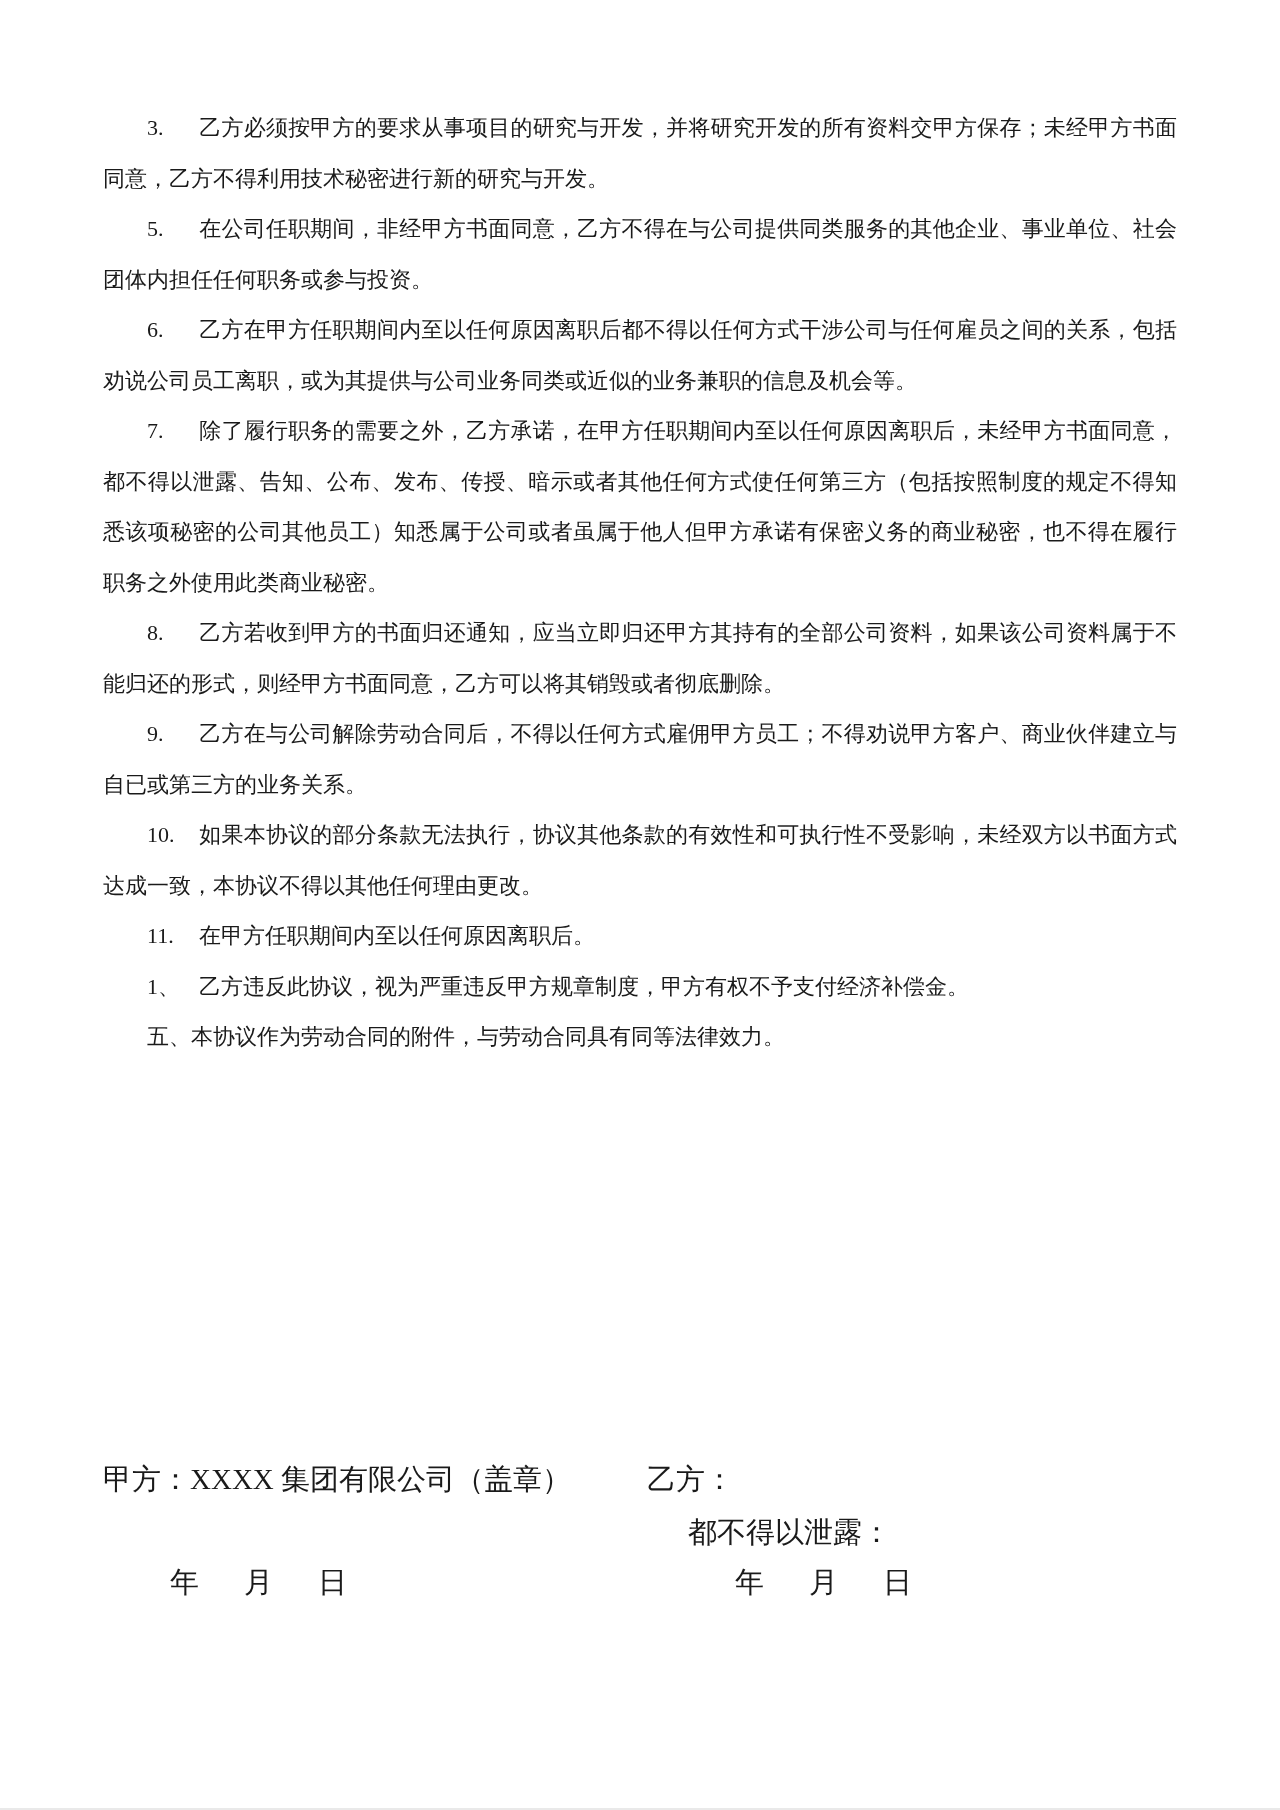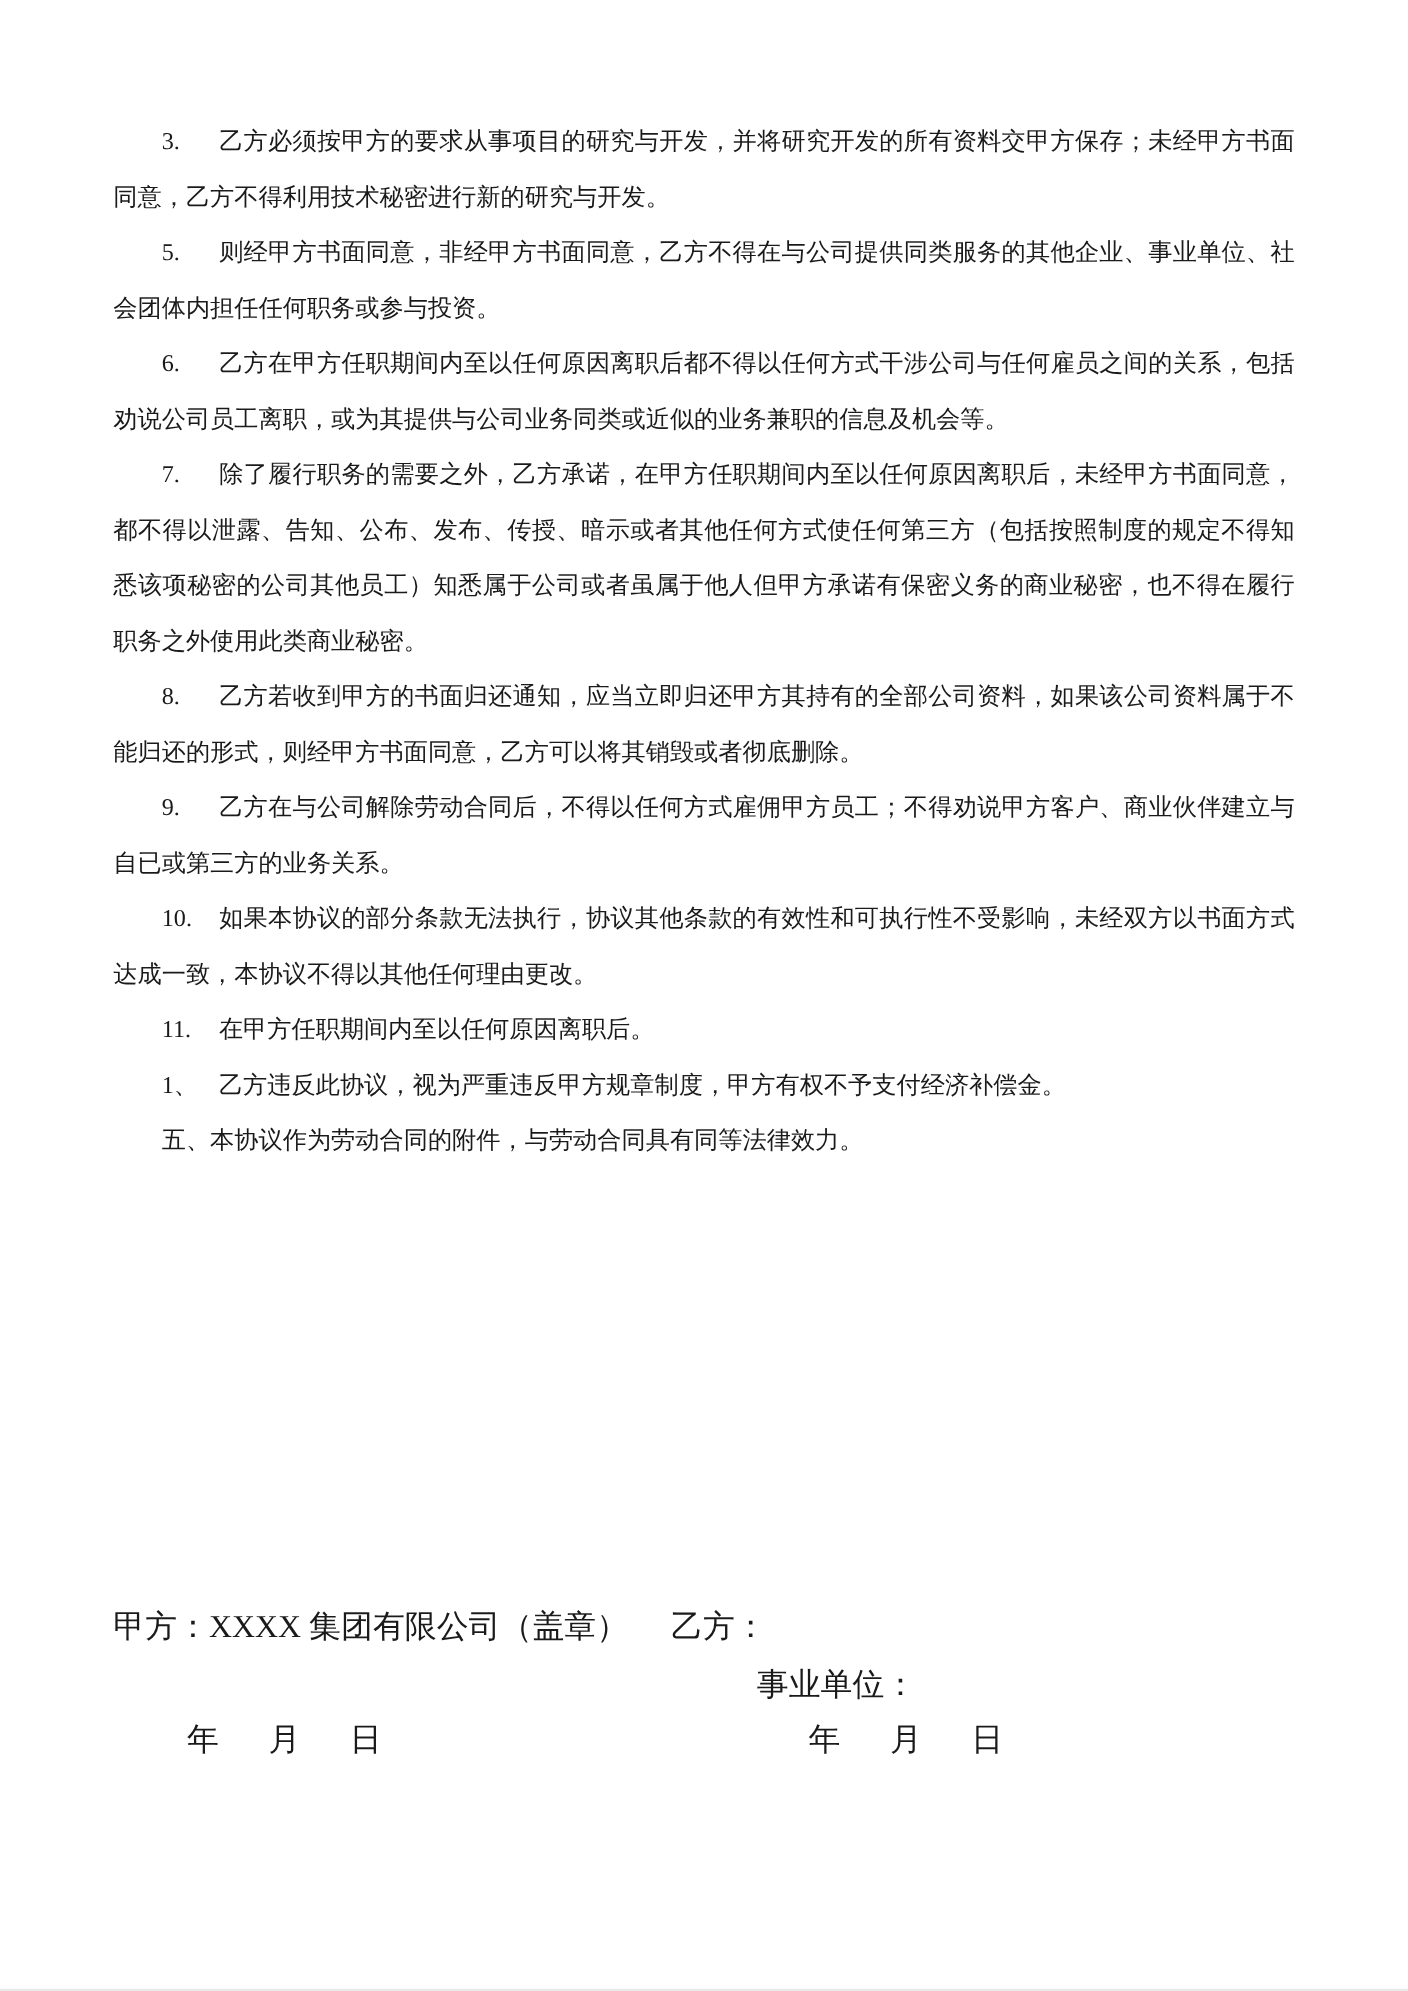--- a/index.html
+++ b/index.html
@@ -32,35 +32,35 @@
     padding: 0;
     text-indent: 44px;
   }
   .num {
     display: inline-block;
     min-width: 52px;
     text-indent: 0;
   }
   .sig-block span { position: absolute; font-size: 29px; line-height: 26px; white-space: pre; }
   .sig-party-a   { left: 103px; top: 1466px; }
-  .sig-party-b   { left: 610px; top: 1466px; }
+  .sig-party-b   { left: 647px; top: 1466px; }
   .sig-id        { left: 688px; top: 1519px; }
   .sig-date-left  { left: 170px; top: 1569px; letter-spacing: 8px; }
   .sig-date-right { left: 735px; top: 1569px; letter-spacing: 8px; }
 </style>
 </head>
 <body>
 
 <div class="page">
 
   <div class="body-text" id="paragraphs">
   <p class="para"><span class="num">3.</span><span class="txt">乙方必须按甲方的要求从事项目的研究与开发，并将研究开发的所有资料交甲方保存；未经甲方书面同意，乙方不得利用技术秘密进行新的研究与开发。</span></p>
 
 
-  <p class="para"><span class="num">5.</span><span class="txt">则经甲方书面同意，非经甲方书面同意，乙方不得在与公司提供同类服务的其他企业、事业单位、社会团体内担任任何职务或参与投资。</span></p>
+  <p class="para"><span class="num">5.</span><span class="txt">在公司任职期间，非经甲方书面同意，乙方不得在与公司提供同类服务的其他企业、事业单位、社会团体内担任任何职务或参与投资。</span></p>
 
   <p class="para"><span class="num">6.</span><span class="txt">乙方在甲方任职期间内至以任何原因离职后都不得以任何方式干涉公司与任何雇员之间的关系，包括劝说公司员工离职，或为其提供与公司业务同类或近似的业务兼职的信息及机会等。</span></p>
 
   <p class="para"><span class="num">7.</span><span class="txt">除了履行职务的需要之外，乙方承诺，在甲方任职期间内至以任何原因离职后，未经甲方书面同意，都不得以泄露、告知、公布、发布、传授、暗示或者其他任何方式使任何第三方（包括按照制度的规定不得知悉该项秘密的公司其他员工）知悉属于公司或者虽属于他人但甲方承诺有保密义务的商业秘密，也不得在履行职务之外使用此类商业秘密。</span></p>
 
   <p class="para"><span class="num">8.</span><span class="txt">乙方若收到甲方的书面归还通知，应当立即归还甲方其持有的全部公司资料，如果该公司资料属于不能归还的形式，则经甲方书面同意，乙方可以将其销毁或者彻底删除。</span></p>
 
   <p class="para"><span class="num">9.</span><span class="txt">乙方在与公司解除劳动合同后，不得以任何方式雇佣甲方员工；不得劝说甲方客户、商业伙伴建立与自已或第三方的业务关系。</span></p>
 
   <p class="para"><span class="num">10.</span><span class="txt">如果本协议的部分条款无法执行，协议其他条款的有效性和可执行性不受影响，未经双方以书面方式达成一致，本协议不得以其他任何理由更改。</span></p>
@@ -72,19 +72,19 @@
 
 
 
   <p class="para"><span class="txt">五、本协议作为劳动合同的附件，与劳动合同具有同等法律效力。</span></p>
 
 </div>
 
   <div class="sig-block">
     <span class="sig-party-a">甲方：XXXX 集团有限公司（盖章）</span>
     <span class="sig-party-b">乙方：</span>
-    <span class="sig-id">事业单位：</span>
+    <span class="sig-id">都不得以泄露：</span>
     <span class="sig-date-left">年　月　日</span>
     <span class="sig-date-right">年　月　日</span>
   </div>
 
   <div class="page-bottom-edge"></div>
 </div>
 
 </body></html>

